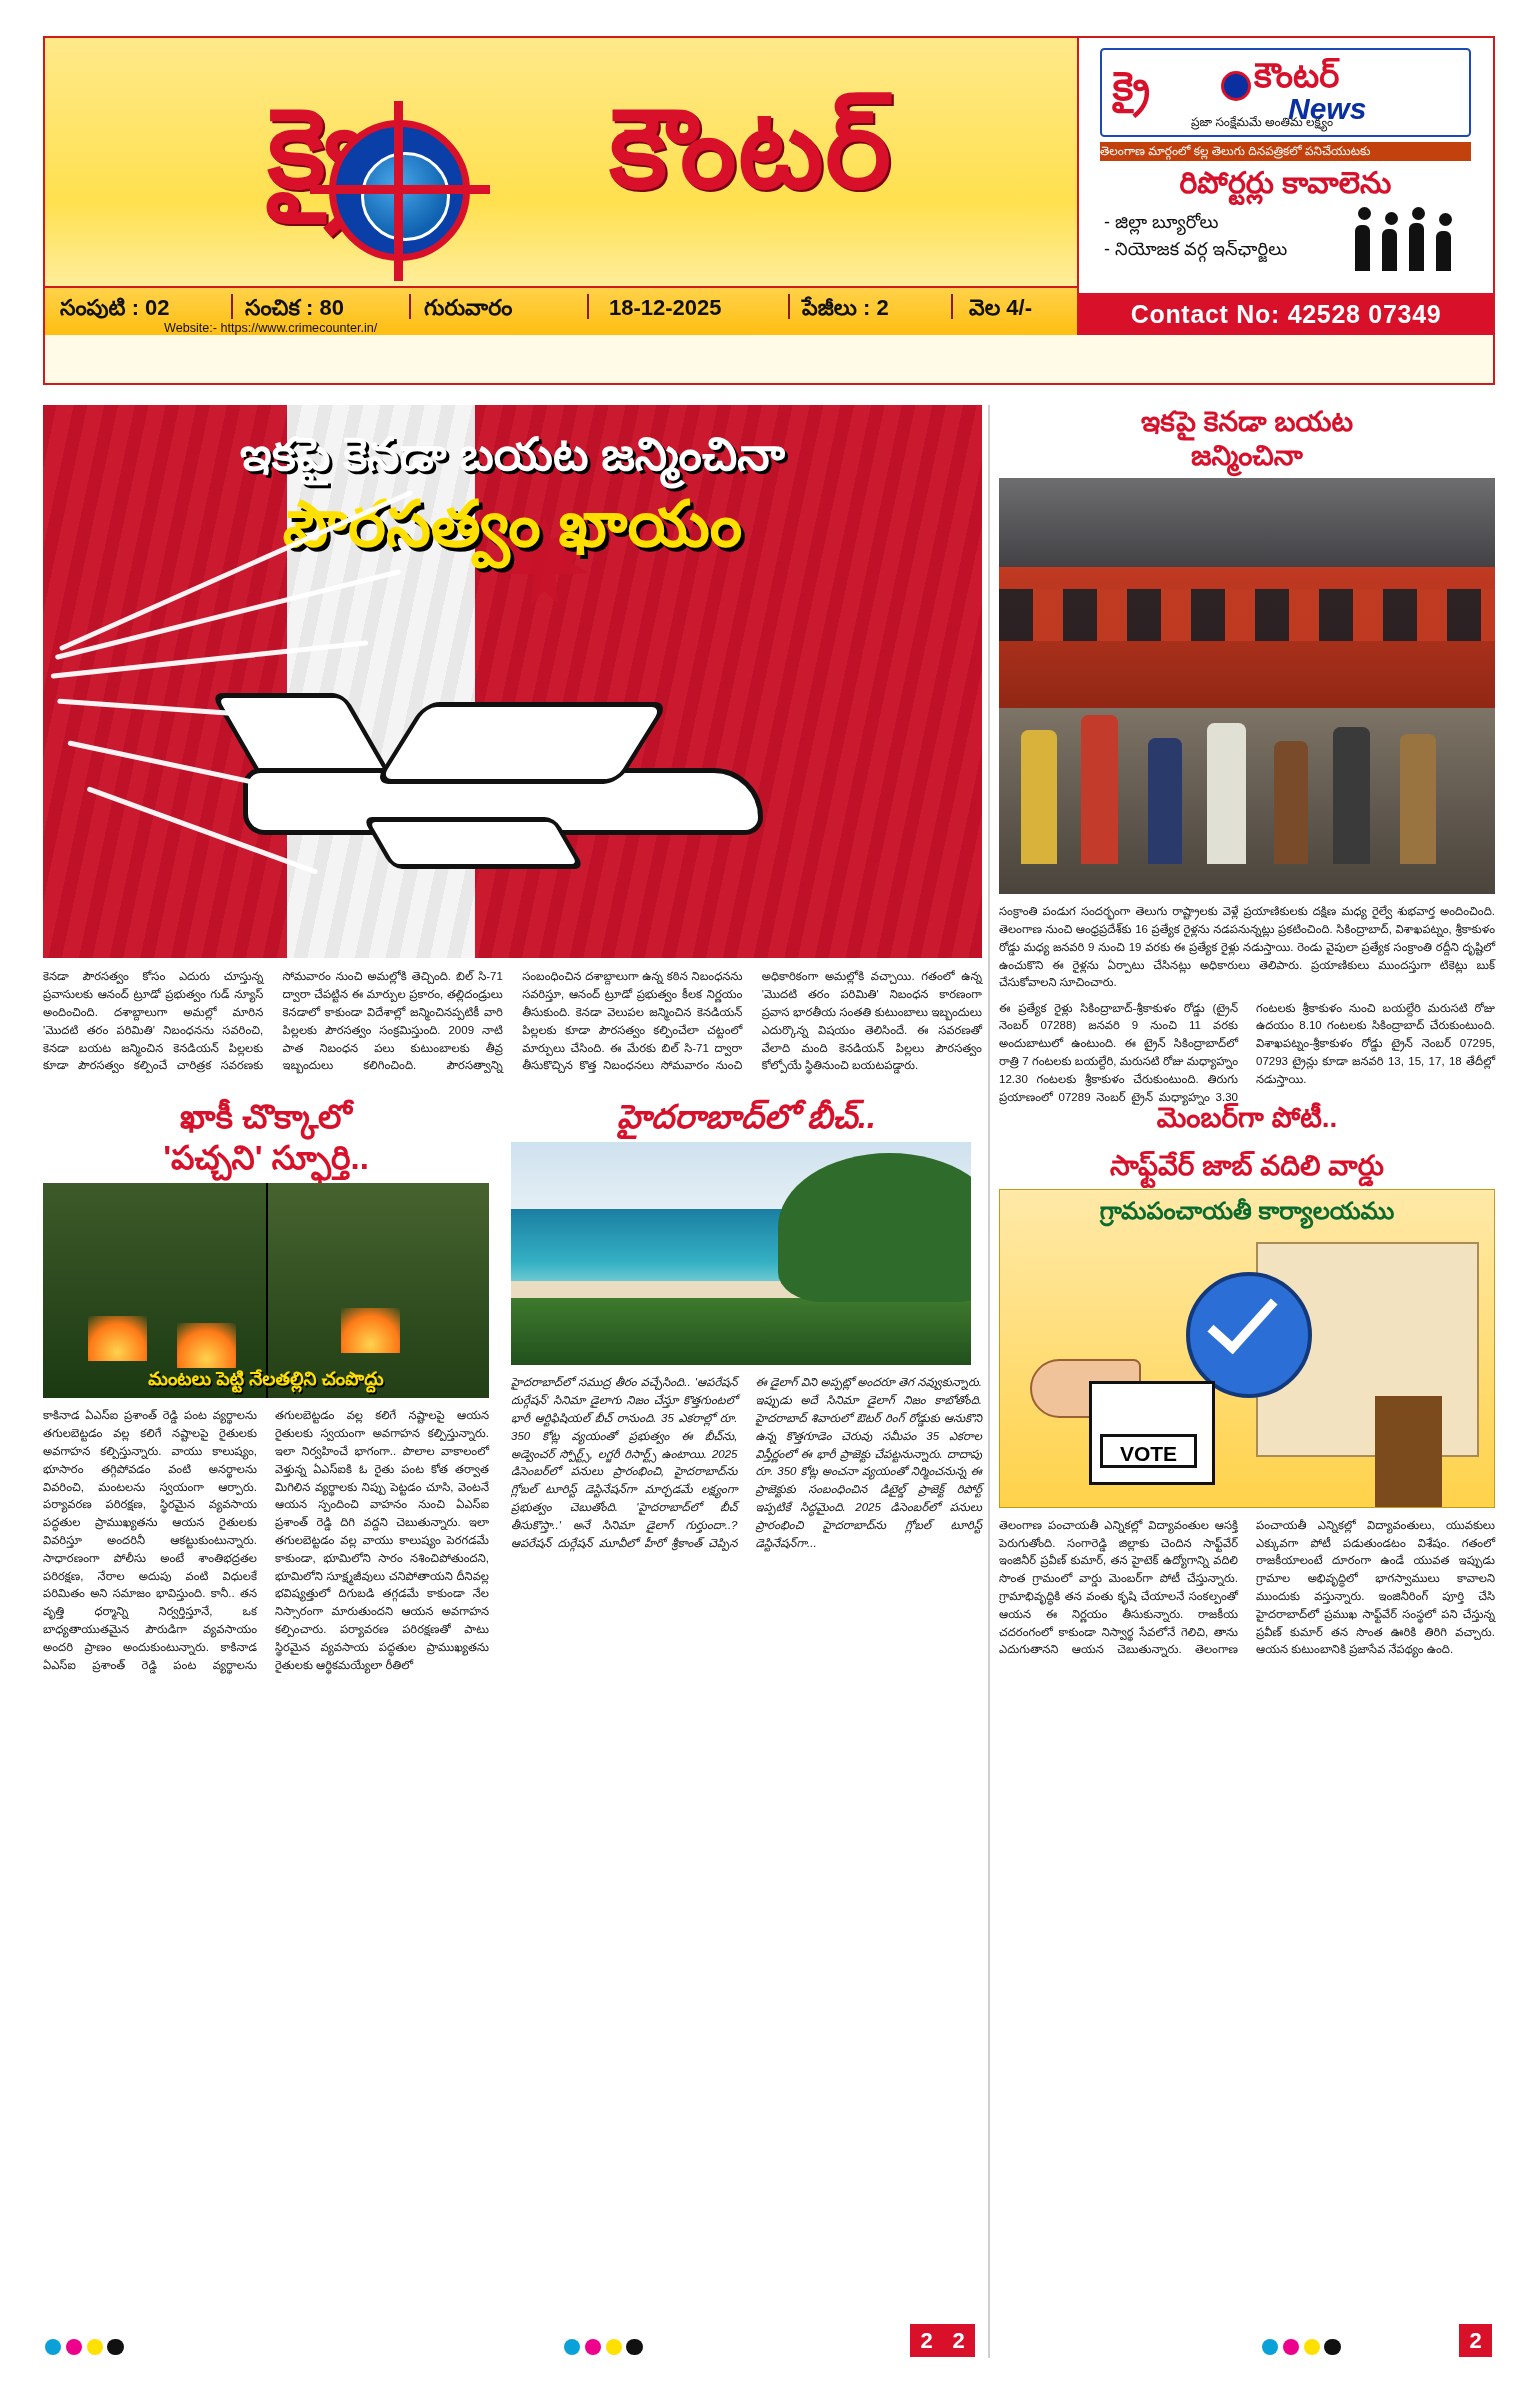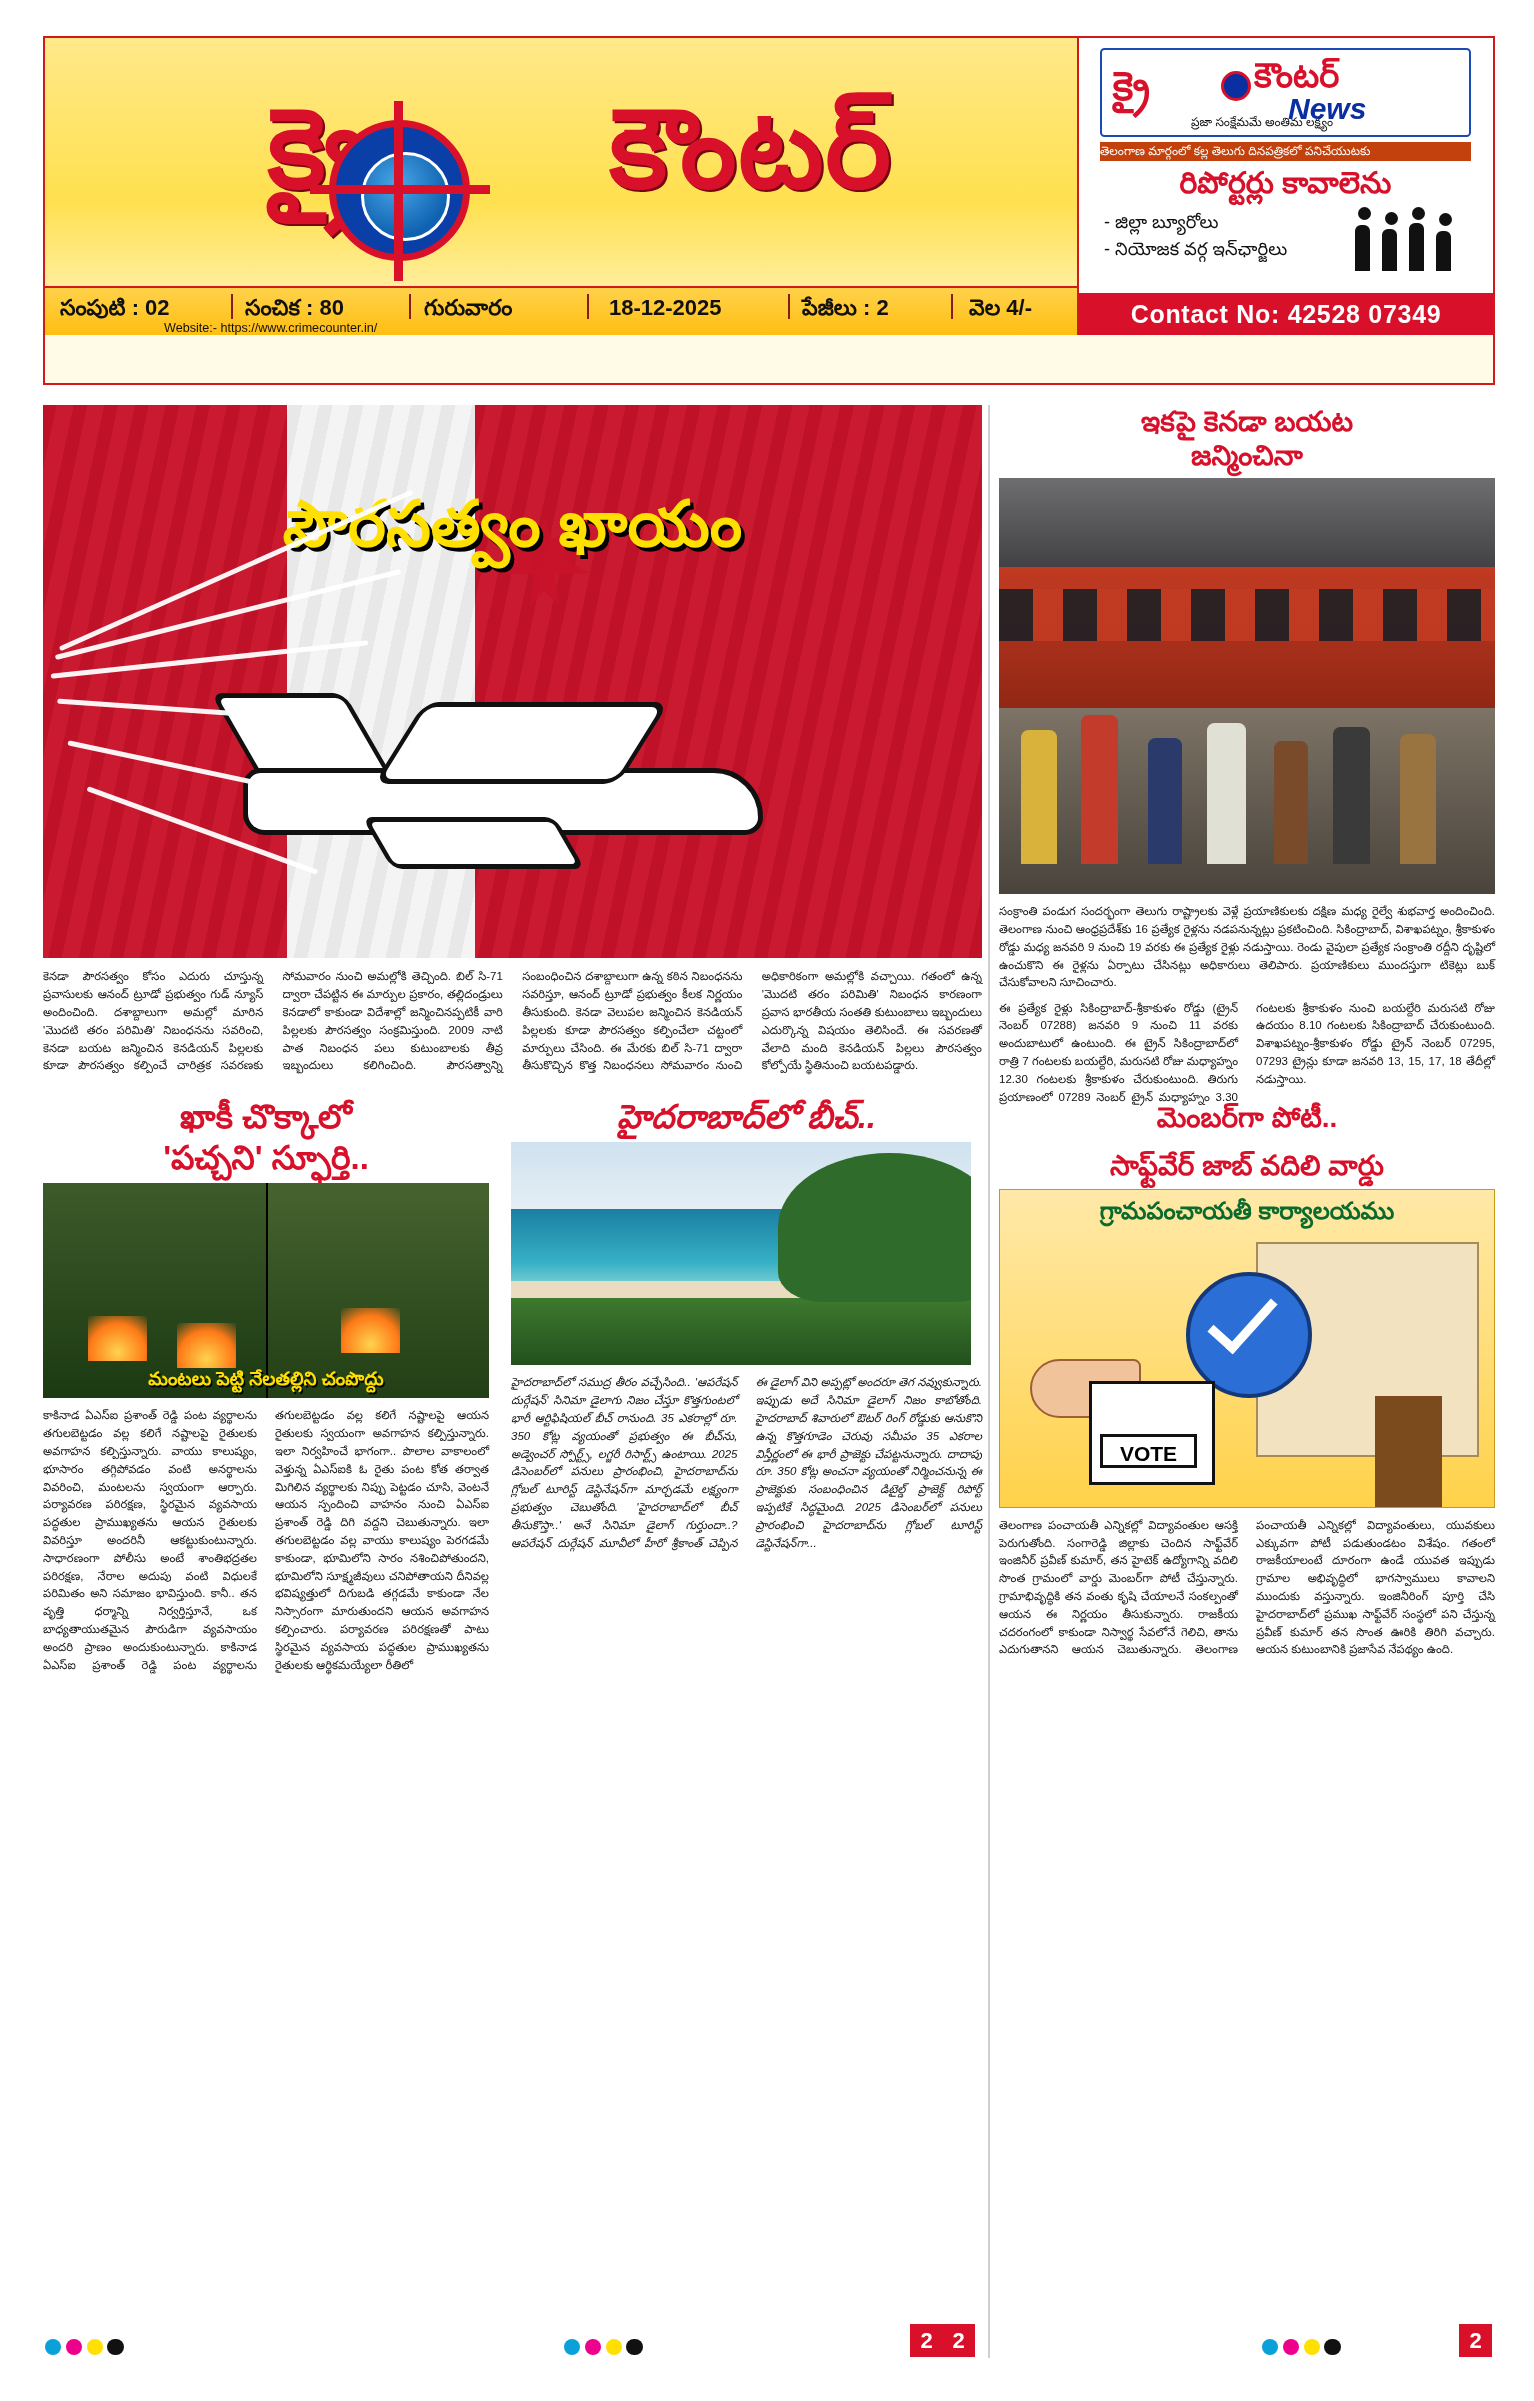--- a/index.html
+++ b/index.html
@@ -397,20 +397,21 @@
     </div>
   </div>
 
   <div class="rule-v"></div>
 
   <div class="col-left">
 
     <div class="lead-img">
       <div class="wave"></div>
       <div class="maple"></div>
+      <div class="lead-head1">ఇకపై కెనడా బయట జన్మించినా</div>
       <div class="lead-head2">పౌరసత్వం ఖాయం</div>
       <div class="plane">
         <div class="plane-tail"></div>
         <div class="plane-body"></div>
         <div class="plane-wing"></div>
         <div class="plane-wing2"></div>
         <div class="streak" style="left:-111px; top:-89px; width:386px; transform:rotate(-24deg);"></div>
         <div class="streak" style="left:-104px; top:-45px; width:356px; transform:rotate(-14deg);"></div>
         <div class="streak" style="left:-104px; top:0px; width:319px; transform:rotate(-6deg);"></div>
         <div class="streak" style="left:-97px; top:52px; width:297px; transform:rotate(4deg);"></div>

